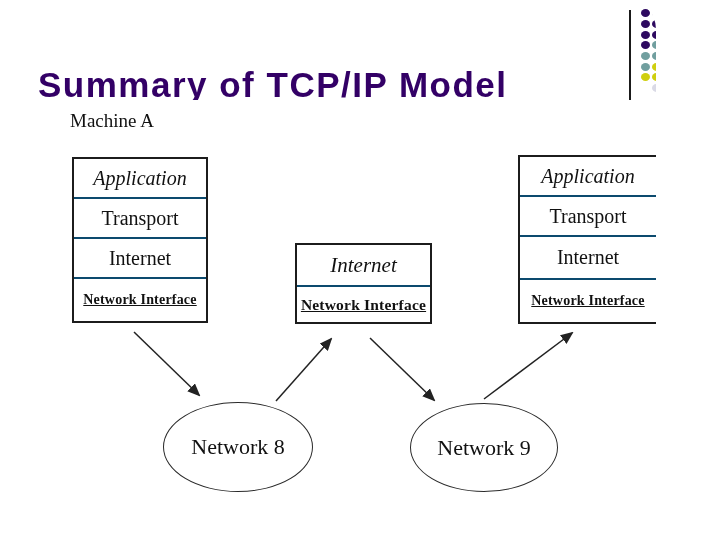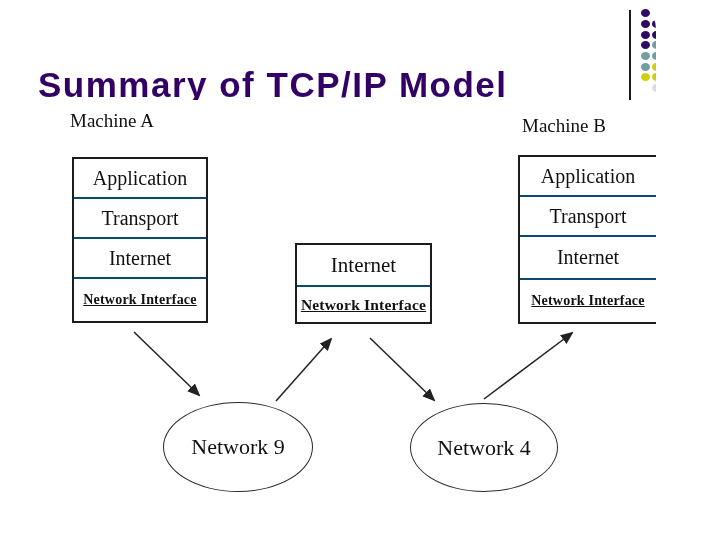--- a/index.html
+++ b/index.html
@@ -40,21 +40,21 @@
   .label-a { left: 37px; top: 10px; }
   .label-router { left: 253px; top: 106px; }
   .label-b { left: 489px; top: 15px; }
 
   .stack { position: absolute; background: #ffffff; border: 2px solid #1c1c1c; }
   .stack .row {
     display: flex; align-items: center; justify-content: center;
     border-top: 2px solid #0c4a6e;
     font-size: 20px; color: #111111; white-space: nowrap;
   }
-  .stack .row:first-child { border-top: none; }
+  .stack .row:first-child { border-top: none; font-style: italic; }
   .stack-a { left: 39px; top: 57px; width: 132px; }
   .stack-router { left: 262px; top: 143px; width: 133px; }
   .stack-b { left: 485px; top: 55px; width: 136px; }
   .stack-a .row, .stack-b .row { height: 38px; }
   .stack-a .row:last-child, .stack-b .row:last-child { height: 42px; }
   .stack-b .row:nth-child(3) { height: 41px; }
   .stack-router .row:nth-child(1) { height: 40px; font-size: 21px; }
   .stack-router .row:nth-child(2) { height: 35px; }
   .row.ni { font-weight: bold; font-size: 14px; letter-spacing: 0.2px; text-decoration: underline; }
   .stack-router .row.ni { font-size: 15.5px; }
@@ -130,21 +130,20 @@
           <path d="M0,0 L13,5.5 L0,11 Z" fill="#222222"></path>
         </marker>
       </defs>
       <line x1="101" y1="232" x2="166" y2="295" stroke="#222222" stroke-width="1.5" marker-end="url(#ah)"></line>
       <line x1="243" y1="301" x2="298" y2="239" stroke="#222222" stroke-width="1.5" marker-end="url(#ah)"></line>
       <line x1="337" y1="238" x2="401" y2="300" stroke="#222222" stroke-width="1.5" marker-end="url(#ah)"></line>
       <line x1="451" y1="299" x2="539" y2="233" stroke="#222222" stroke-width="1.5" marker-end="url(#ah)"></line>
     </svg>
 
     <div class="node-label label-a">Machine A</div>
-    <div class="node-label label-b">Machine B</div>
 
     <div class="stack stack-a">
       <div class="row">Application</div>
       <div class="row">Transport</div>
       <div class="row">Internet</div>
       <div class="row ni">Network Interface</div>
     </div>
 
     <div class="stack stack-router">
       <div class="row">Internet</div>
@@ -152,23 +151,23 @@
     </div>
 
     <div class="stack stack-b">
       <div class="row">Application</div>
       <div class="row">Transport</div>
       <div class="row">Internet</div>
       <div class="row ni">Network Interface</div>
     </div>
 
     <div class="net net-1">
-      <span>Network 9</span>
+      <span>Network 8</span>
     </div>
     <div class="net net-2">
-      <span>Network 4</span>
+      <span>Network 9</span>
     </div>
 
   </div>
 
   <div class="page-number">24</div>
 
 </div>
 
 </body></html>

